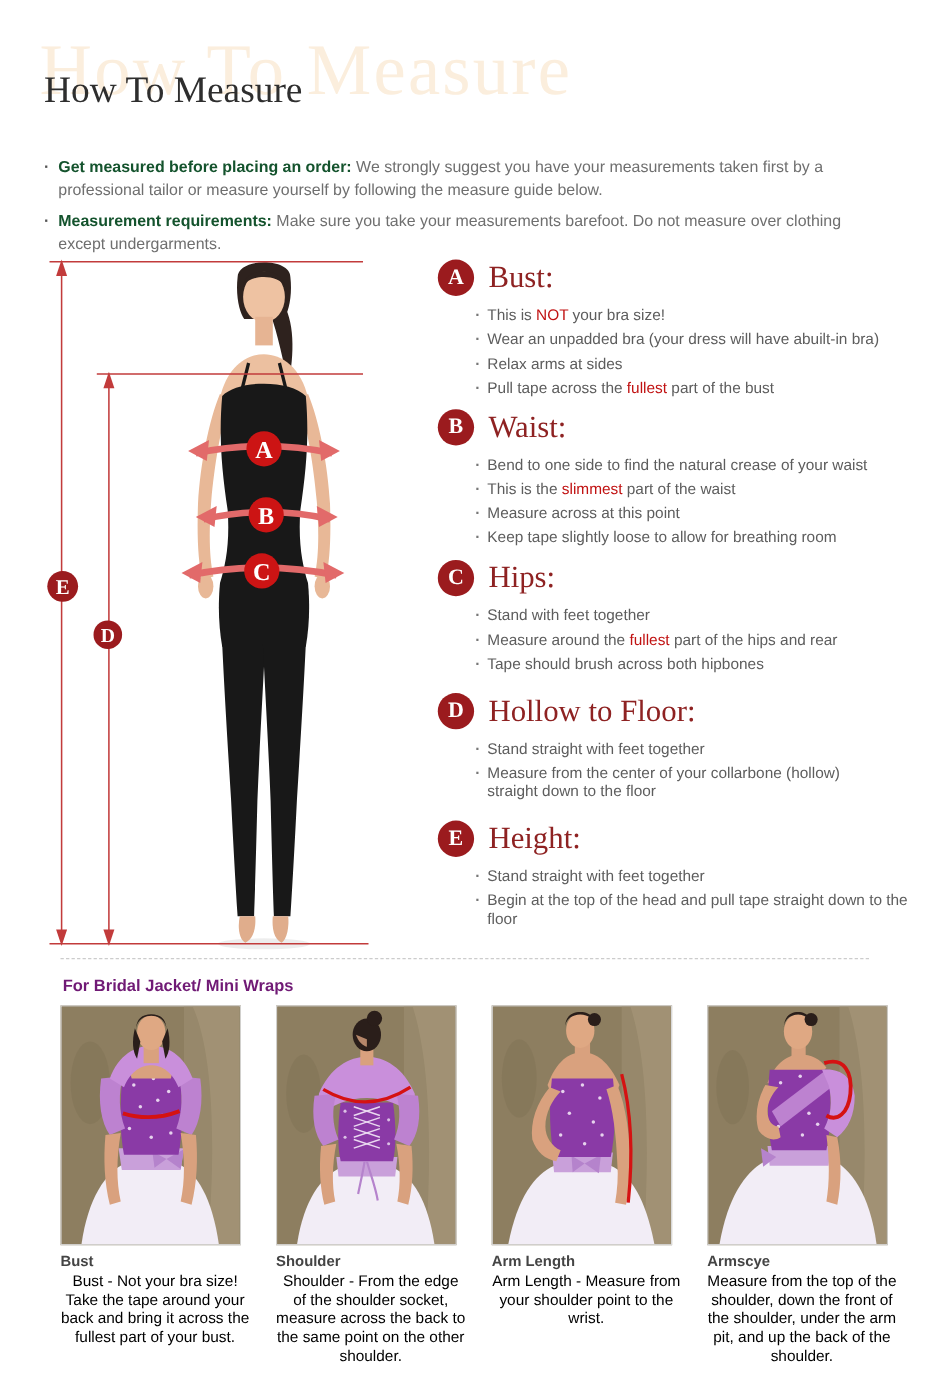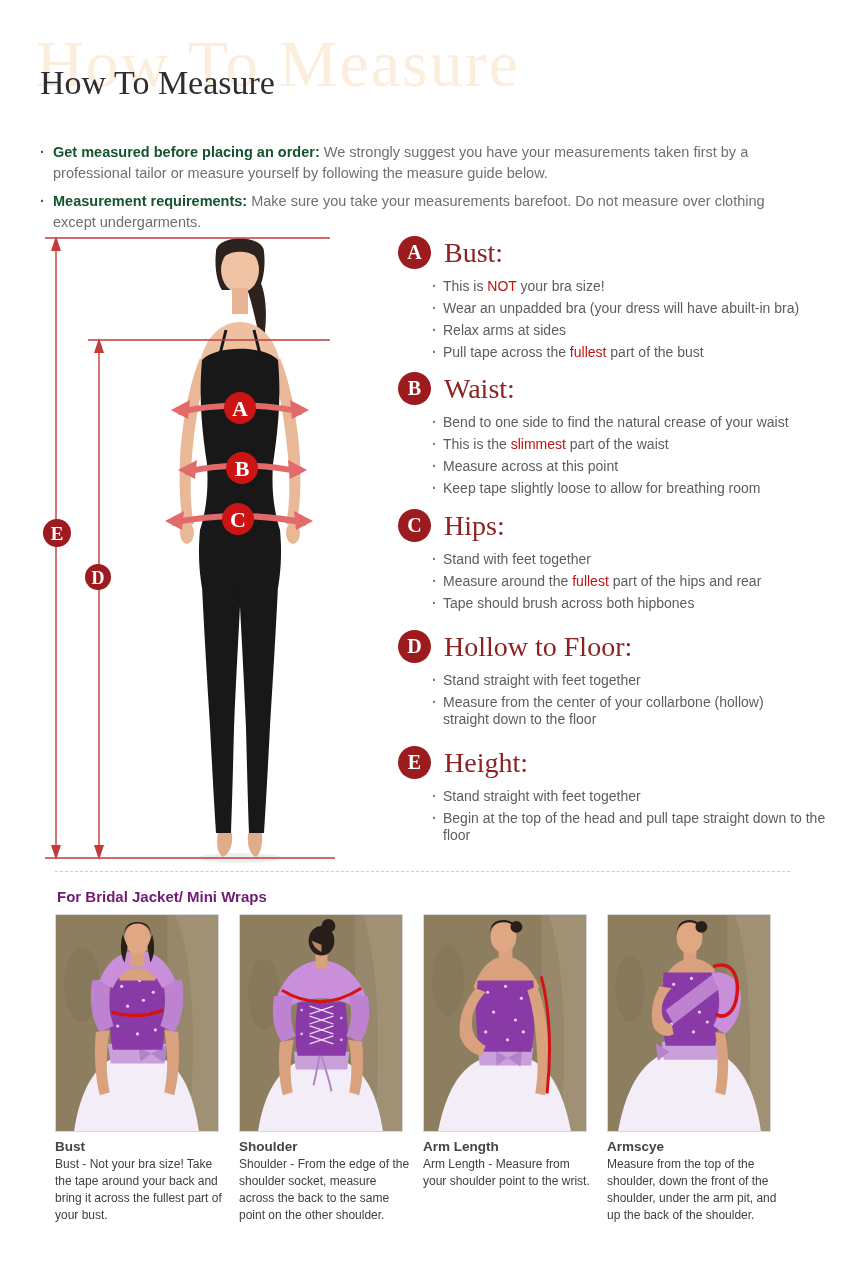--- a/index.html
+++ b/index.html
@@ -44,25 +44,25 @@
   .m-bullets { margin:9px 0 0 34px; }
   .m-bullet {
     position:relative; padding-left:11px; margin-bottom:5px;
     font-size:14px; line-height:17px; color:#5d5d5d;
   }
   .m-bullet::before { content:"\00B7"; position:absolute; left:0; top:0; font-weight:bold; color:#777; }
   .m-bullet .em { font-weight:normal; color:#c11212; }
   
   .divider { position:absolute; left:55px; top:871px; width:735px; border-top:1px dashed #cccccc; }
   .bottom-heading { position:absolute; left:57px; top:888px; font-size:15px; font-weight:bold; color:#701a75; }
-  .cards { position:absolute; left:55px; top:914px; display:flex; gap:20px; }
+  .cards { position:absolute; left:55px; top:914px; display:flex; gap:32px; }
   .card { width:164px; }
   .photo { display:block; width:164px; height:218px; border:1px solid #d8d8d8; box-sizing:border-box; background:#8d7e60; }
   .card-title { margin-top:7px; font-size:13.5px; font-weight:bold; color:#444444; }
-  .card-text { margin-top:2px; font-size:12px; line-height:17px; color:#404040; width:172px; }
+  .card-text { margin-top:2px; font-size:14px; line-height:17px; color:#000000; width:172px;text-align:center; }
 </style>
 </head>
 <body>
 
 <div class="page">
 
   <div class="watermark">How To Measure</div>
   <h1 class="page-title" style="margin:0;">How To Measure</h1>
 
   <div class="tips">

